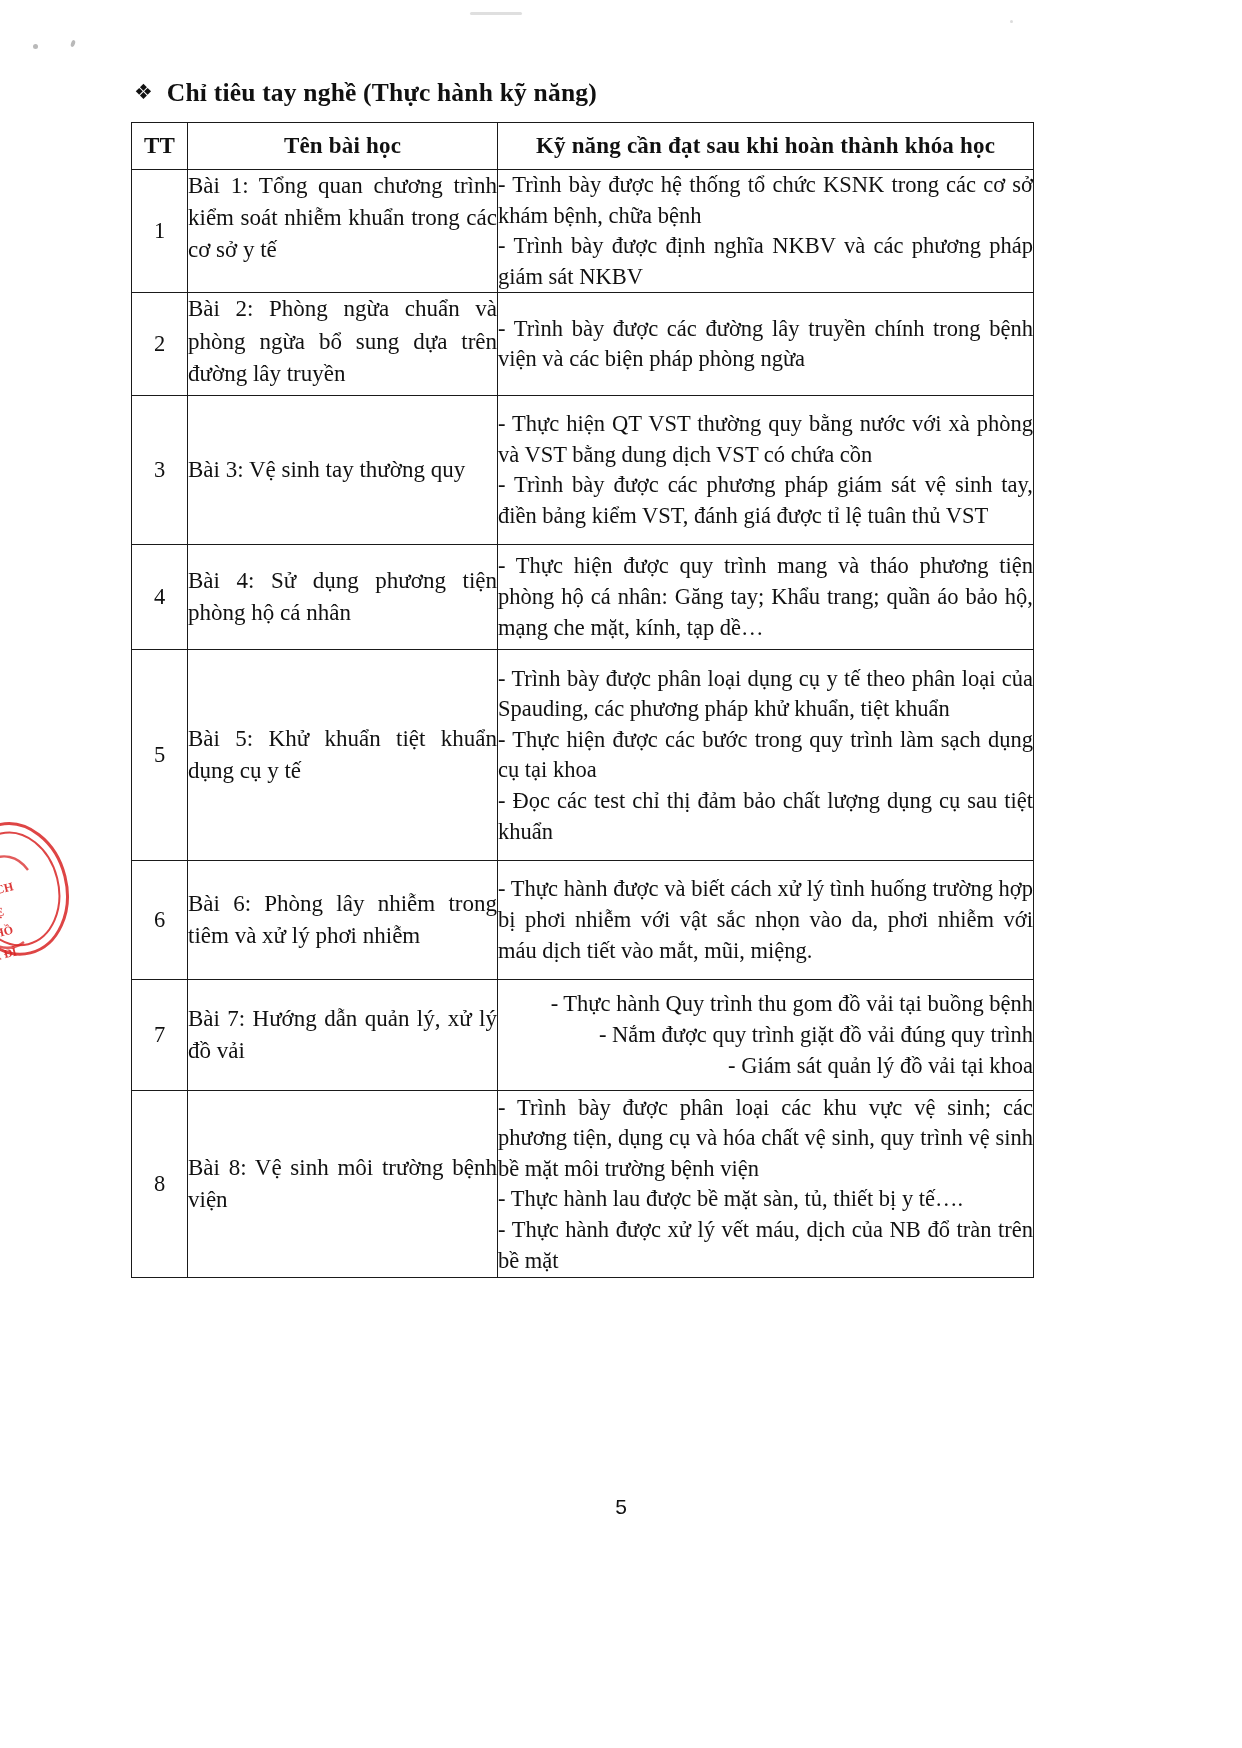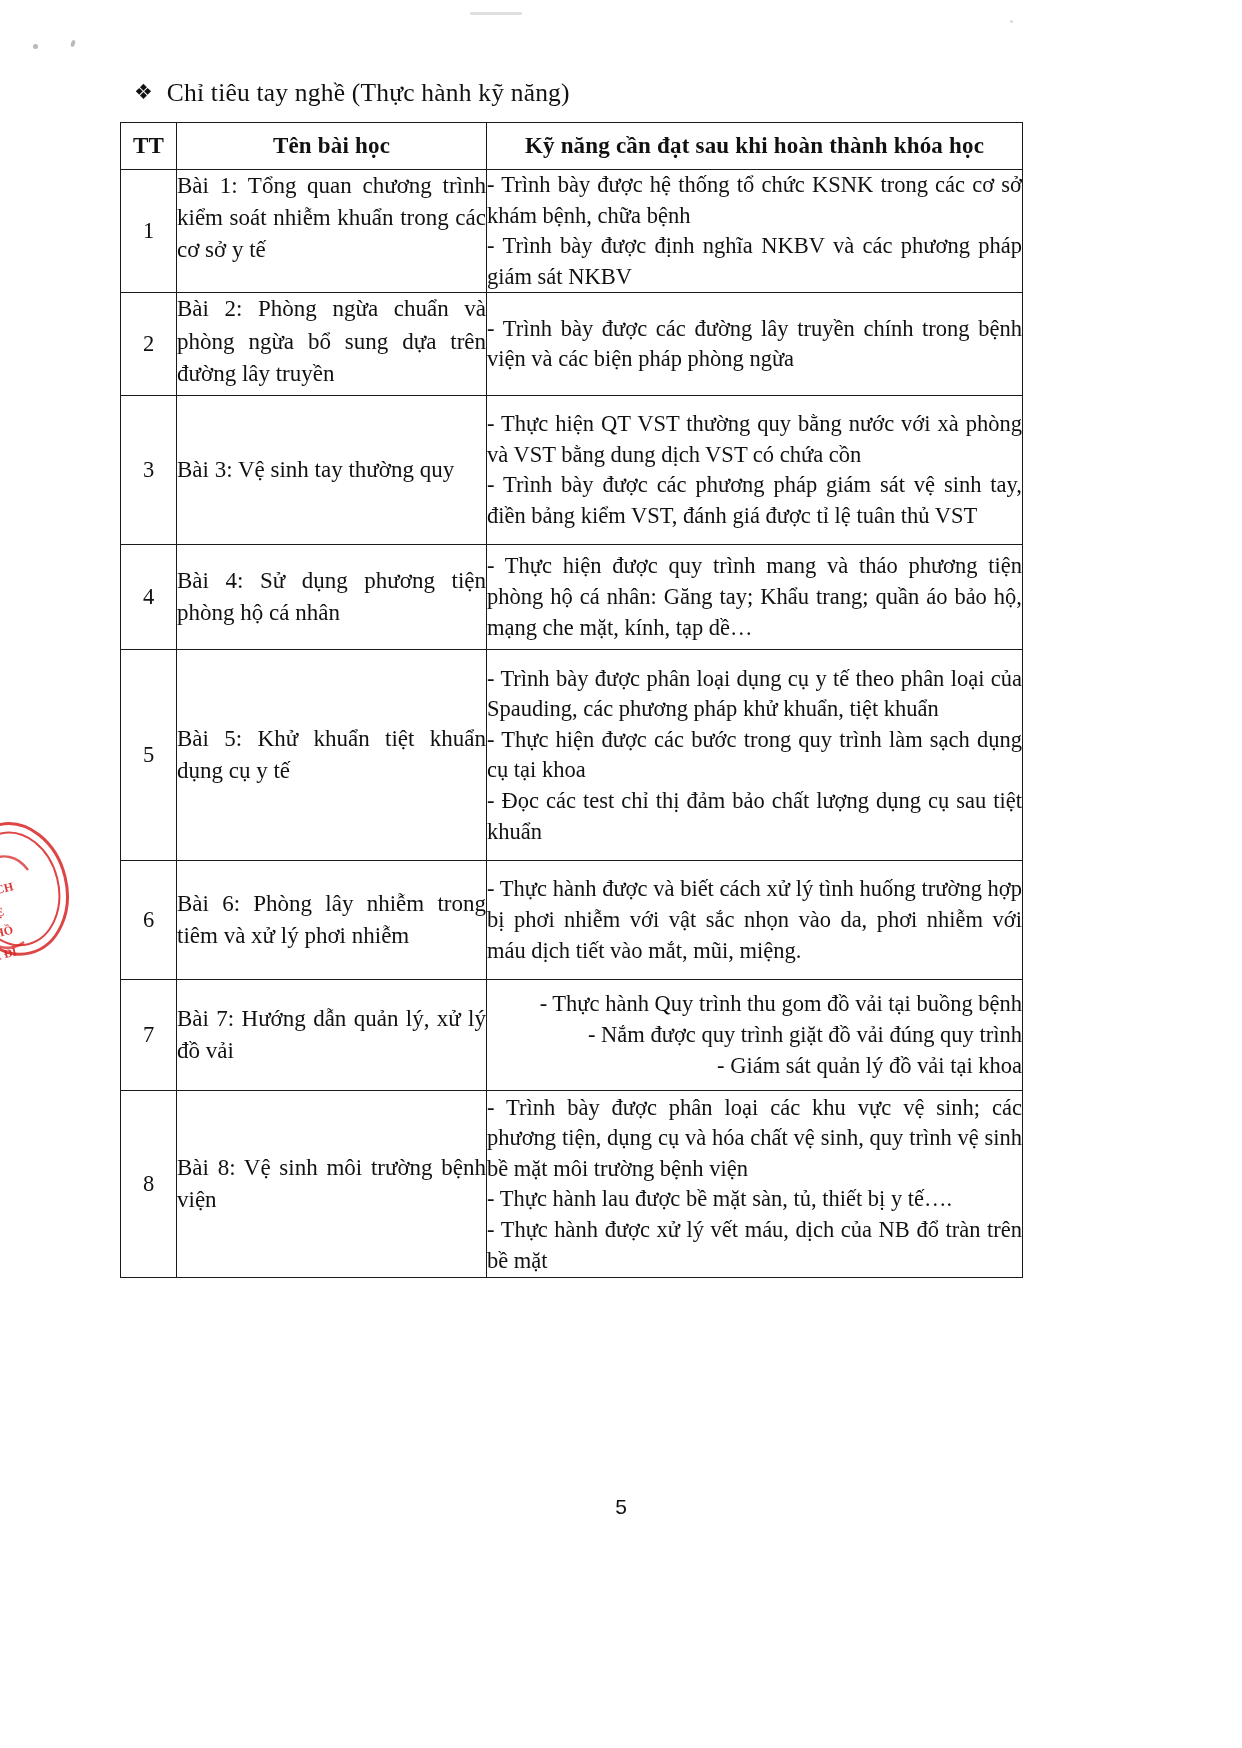--- a/index.html
+++ b/index.html
@@ -45,28 +45,28 @@
     white-space: nowrap;
   }
   .bullet-diamond {
     font-size: 21px;
     line-height: 1;
     color: #111;
     transform: translateY(-2px);
   }
   .heading-text {
     font-size: 25.5px;
-    font-weight: normal;
+    font-weight: bold;
     letter-spacing: .2px;
   }
 
   
   table.main {
     position: absolute;
-    left: 120px;
+    left: 131px;
     top: 122px;
     width: 902px;
     border-collapse: collapse;
     table-layout: fixed;
   }
   table.main td, table.main th {
     border: 1.6px solid #1a1a1a;
     vertical-align: middle;
     padding: 0;
   }

